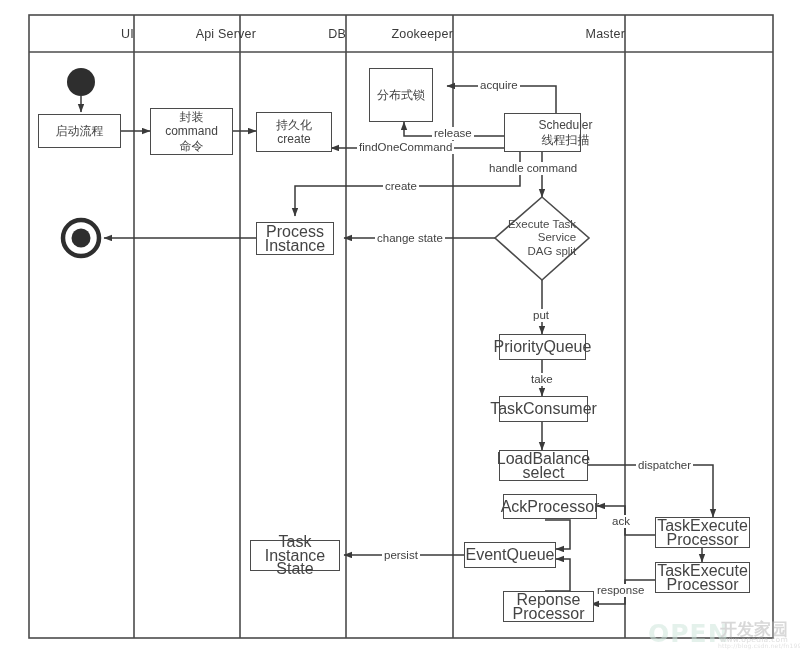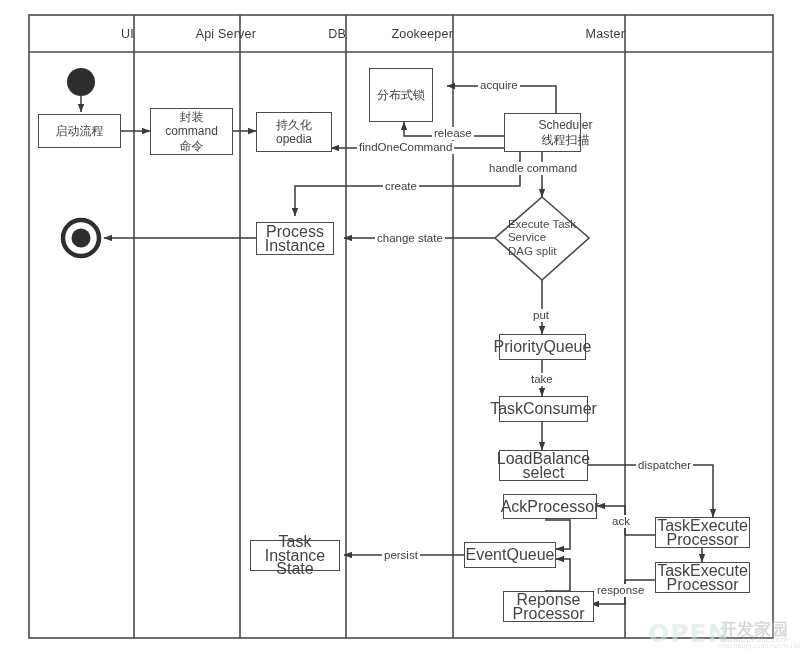--- a/index.html
+++ b/index.html
@@ -47,21 +47,21 @@
     box-sizing: border-box;
     white-space: pre-line;
     padding: 0 2px;
   }
   .node.cn { font-size: 12px; line-height: 14.5px; }
   .diamond-text {
     position: absolute;
     display: flex;
     align-items: center;
     justify-content: center;
-    text-align: left;
+    text-align: right;
     font-size: 11.5px;
     line-height: 13.5px;
     color: #4a4a4a;
     white-space: pre-line;
     pointer-events: none;
   }
   .edge-label {
     position: absolute;
     font-size: 11.5px;
     color: #3f3f3f;
@@ -208,21 +208,21 @@
     <span>Master</span>
   </div>
 
   <div class="node cn" style="left:38px; top:114px; width:83px; height:34px;">启动流程</div>
 
   <div class="node cn" style="left:150px; top:108px; width:83px; height:47px;">封装
 command
 命令</div>
 
   <div class="node cn" style="left:256px; top:112px; width:76px; height:40px;">持久化
-opedia</div>
+create</div>
 
   <div class="node cn" style="left:369px; top:68px; width:64px; height:54px;">分布式锁</div>
 
   <div class="node cn" style="left:504px; top:113px; width:77px; height:39px;padding-left:48px;">Scheduler
 线程扫描</div>
 
   <div class="node" style="left:256px; top:222px; width:78px; height:33px;">Process
 Instance</div>
 
   <div class="diamond-text" style="left:495px; top:212px; width:94px; height:52px;">Execute Task

